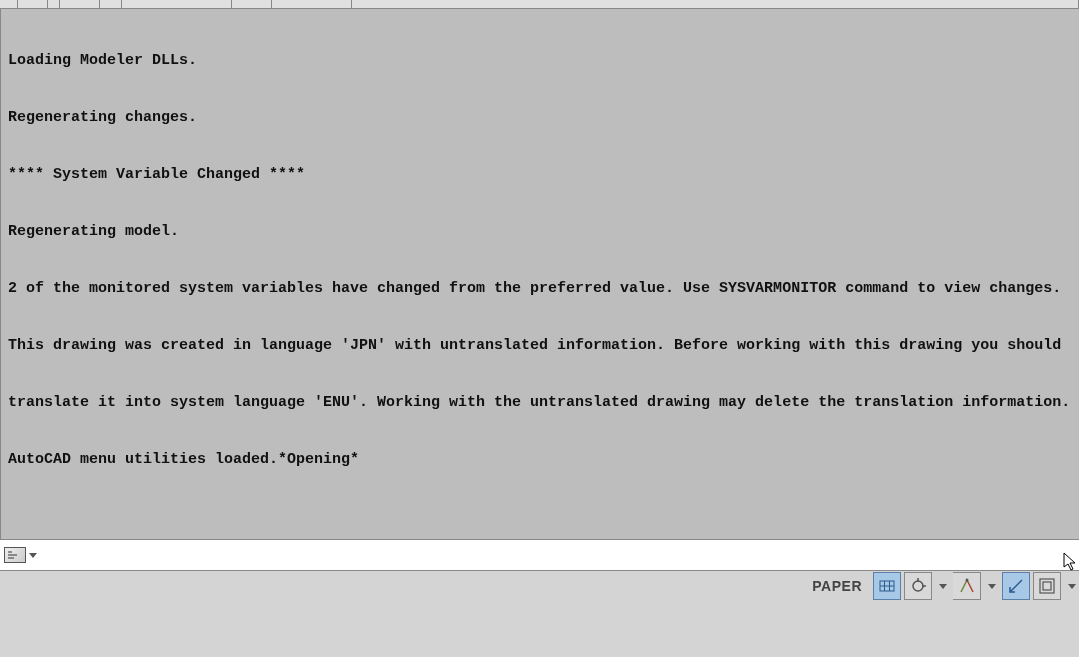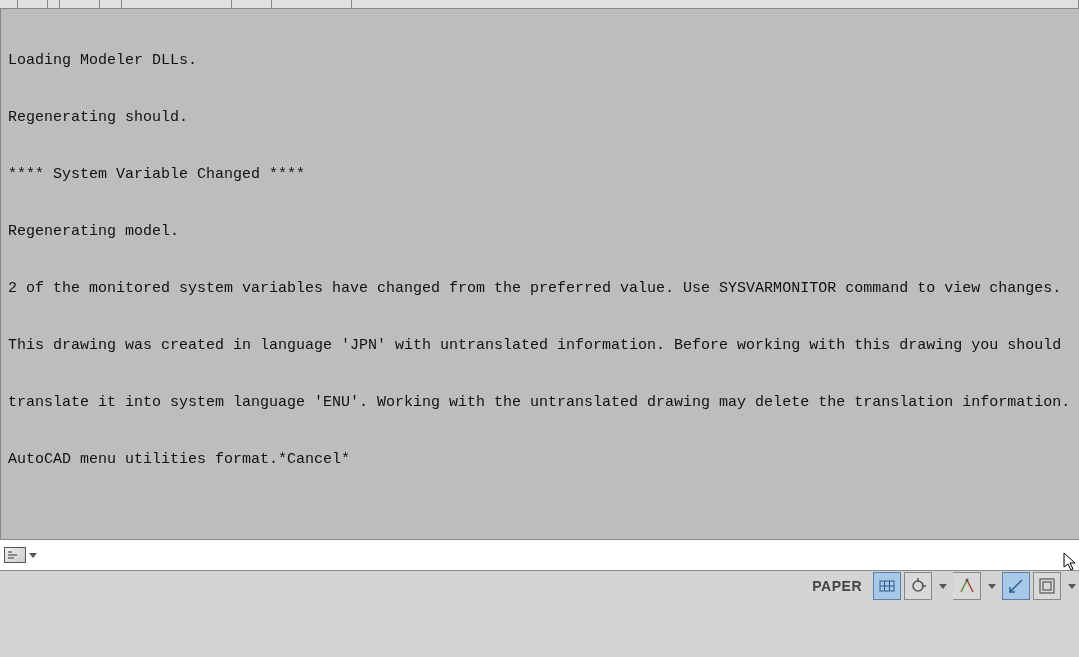--- a/index.html
+++ b/index.html
@@ -18,20 +18,21 @@
     flex: 1;
     background: #bdbdbd;
     padding: 4px 6px 4px 7px;
     font-size: 15px;
     line-height: 19px;
     color: #111;
     font-family: "Consolas", "Courier New", monospace;
     white-space: pre-wrap;
     overflow: hidden;
     border-left: 1px solid #888;
+    font-weight: bold;
   }
   .text-window .line { display: block; }
 
   .command-line {
     height: 32px;
     background: #fff;
     border-top: 1px solid #888;
     border-bottom: 1px solid #888;
     display: flex;
     align-items: center;
@@ -139,27 +140,27 @@
   <div class="piece" style="width:40px"></div>
   <div class="piece" style="width:22px"></div>
   <div class="piece" style="width:110px"></div>
   <div class="piece" style="width:40px"></div>
   <div class="piece" style="width:80px"></div>
   <div class="piece" style="flex:1"></div>
 </div>
 
 <div class="text-window">
   <span class="line">Loading Modeler DLLs.</span>
-  <span class="line">Regenerating should.</span>
+  <span class="line">Regenerating changes.</span>
   <span class="line">**** System Variable Changed ****</span>
   <span class="line">Regenerating model.</span>
   <span class="line">2 of the monitored system variables have changed from the preferred value. Use SYSVARMONITOR command to view changes.</span>
   <span class="line">This drawing was created in language 'JPN' with untranslated information. Before working with this drawing you should</span>
   <span class="line">translate it into system language 'ENU'. Working with the untranslated drawing may delete the translation information.</span>
-  <span class="line">AutoCAD menu utilities format.*Cancel*</span>
+  <span class="line">AutoCAD menu utilities loaded.*Opening*</span>
   
   
   
   
 </div>
 
 <div class="command-line">
   <div class="rc-icon">
     <svg width="14" height="10" viewBox="0 0 14 10">
         <rect x="0" y="0" width="14" height="10" fill="none"></rect>

